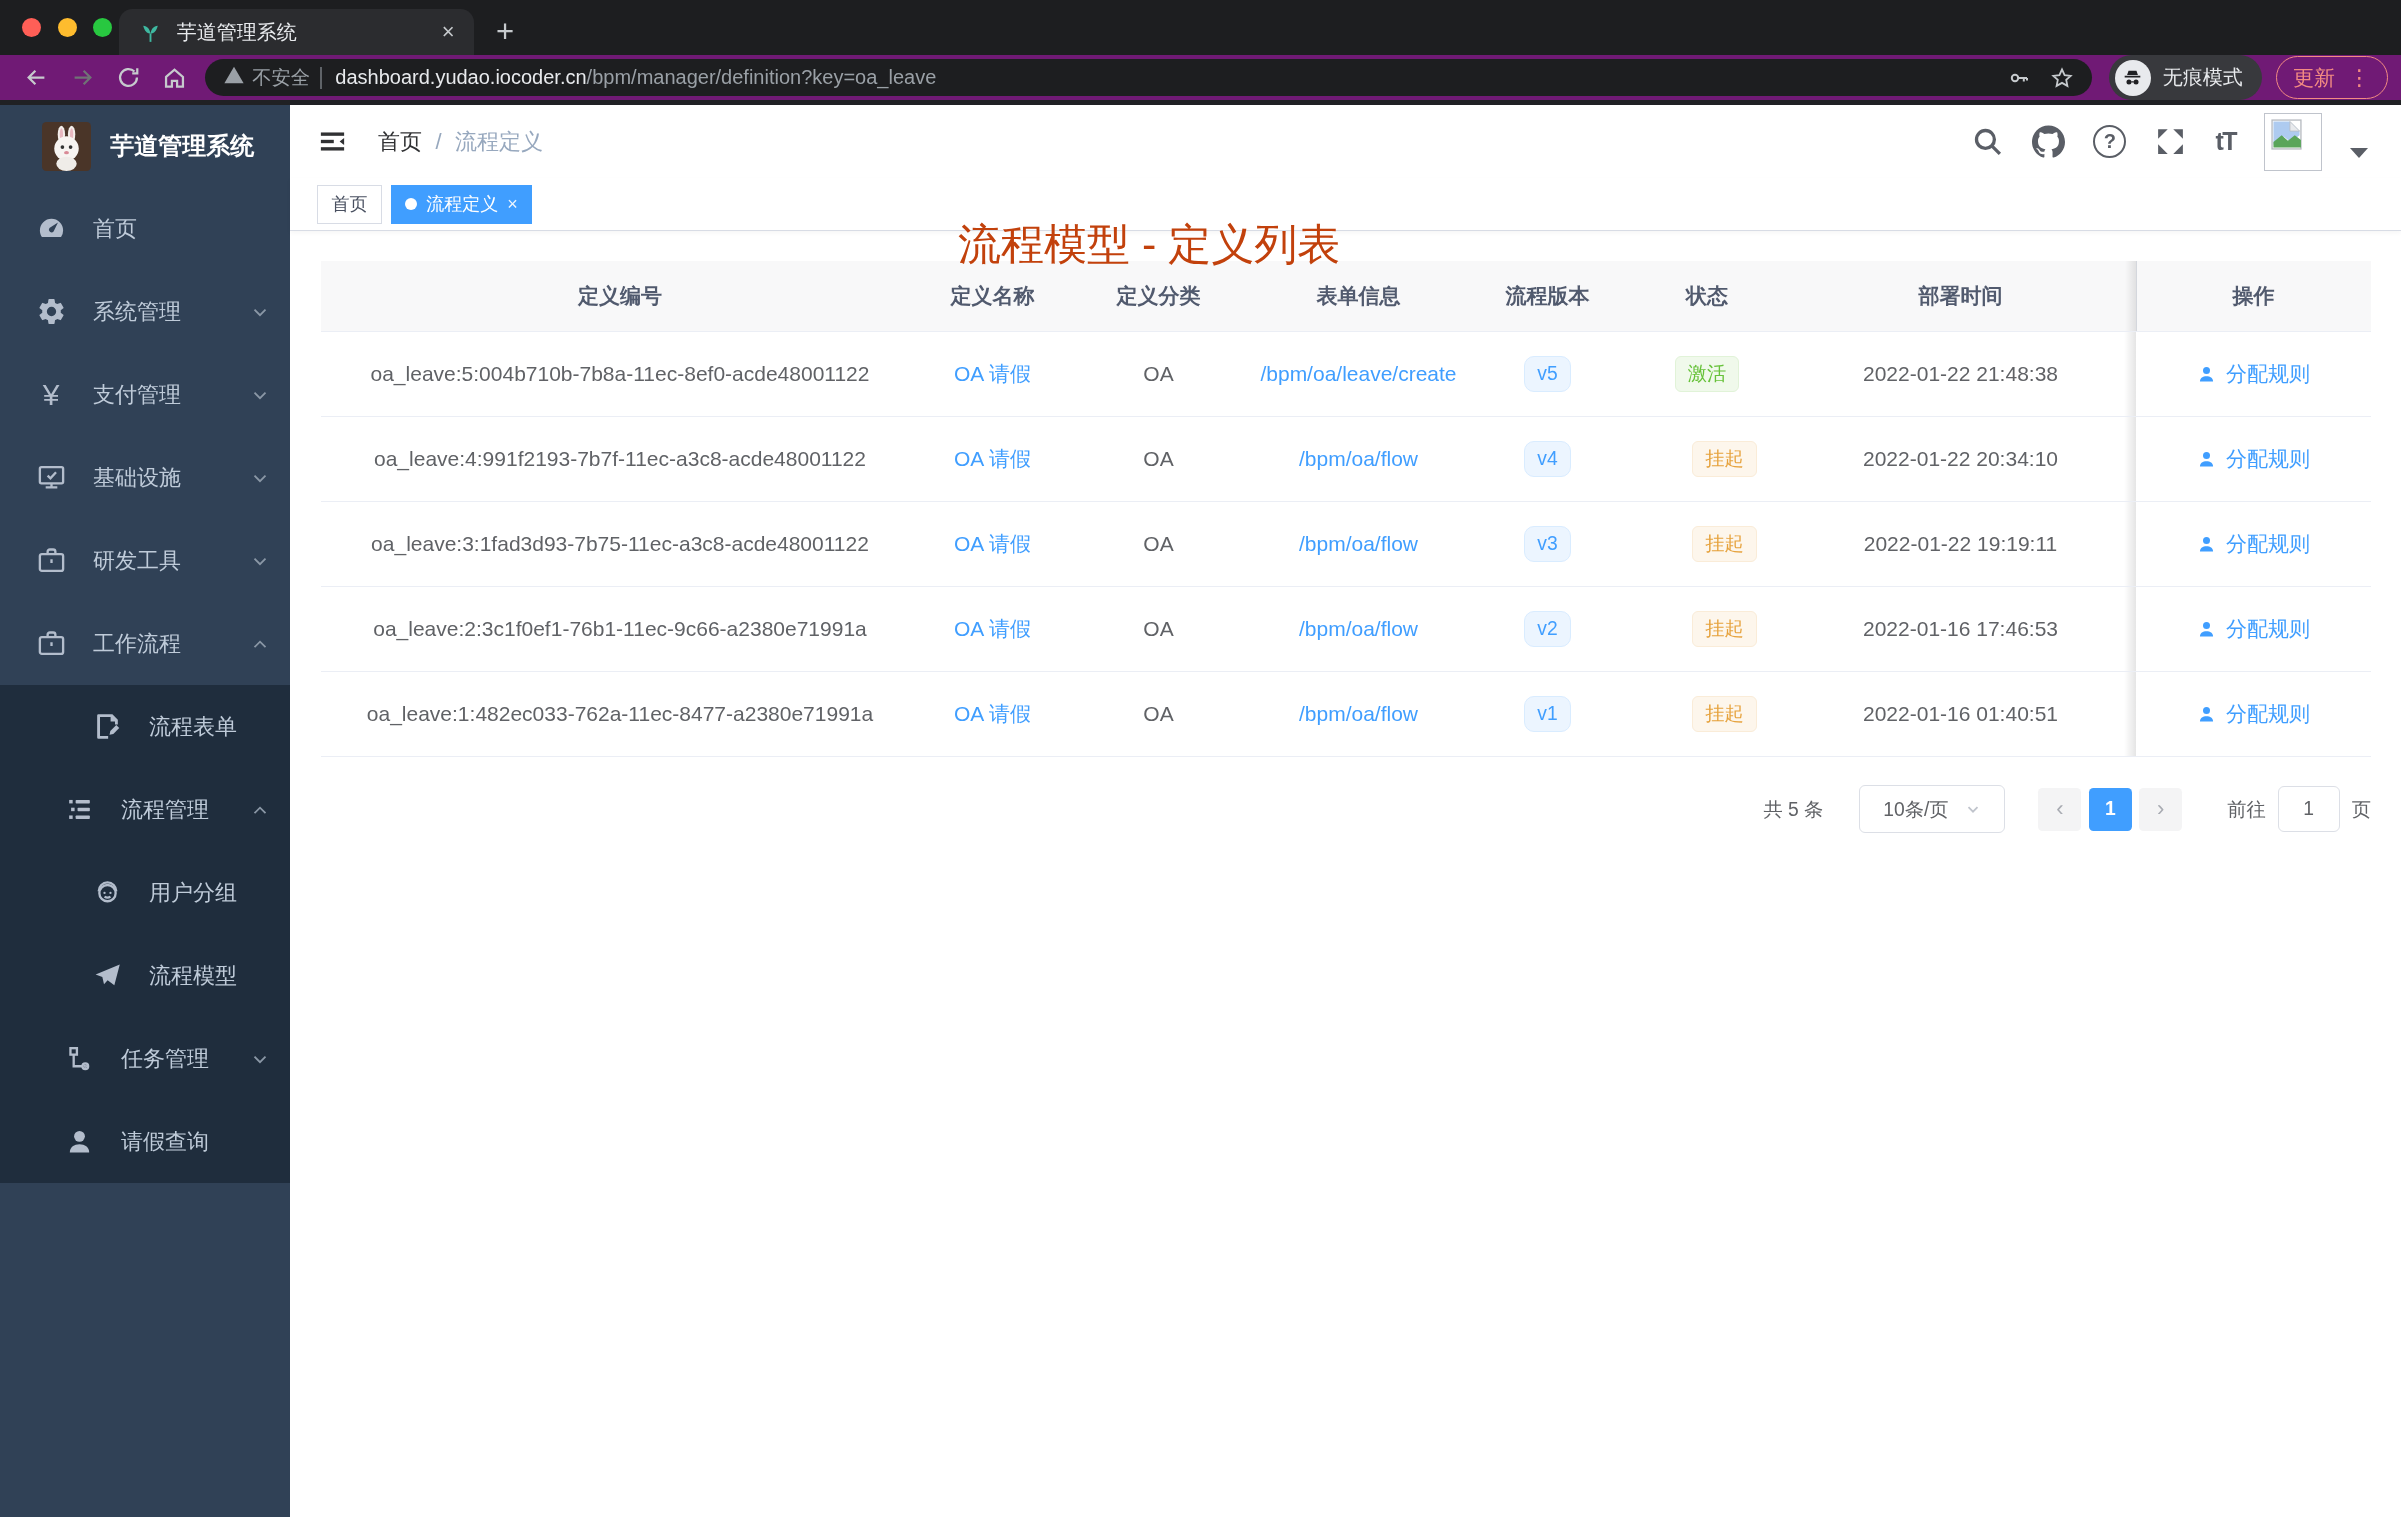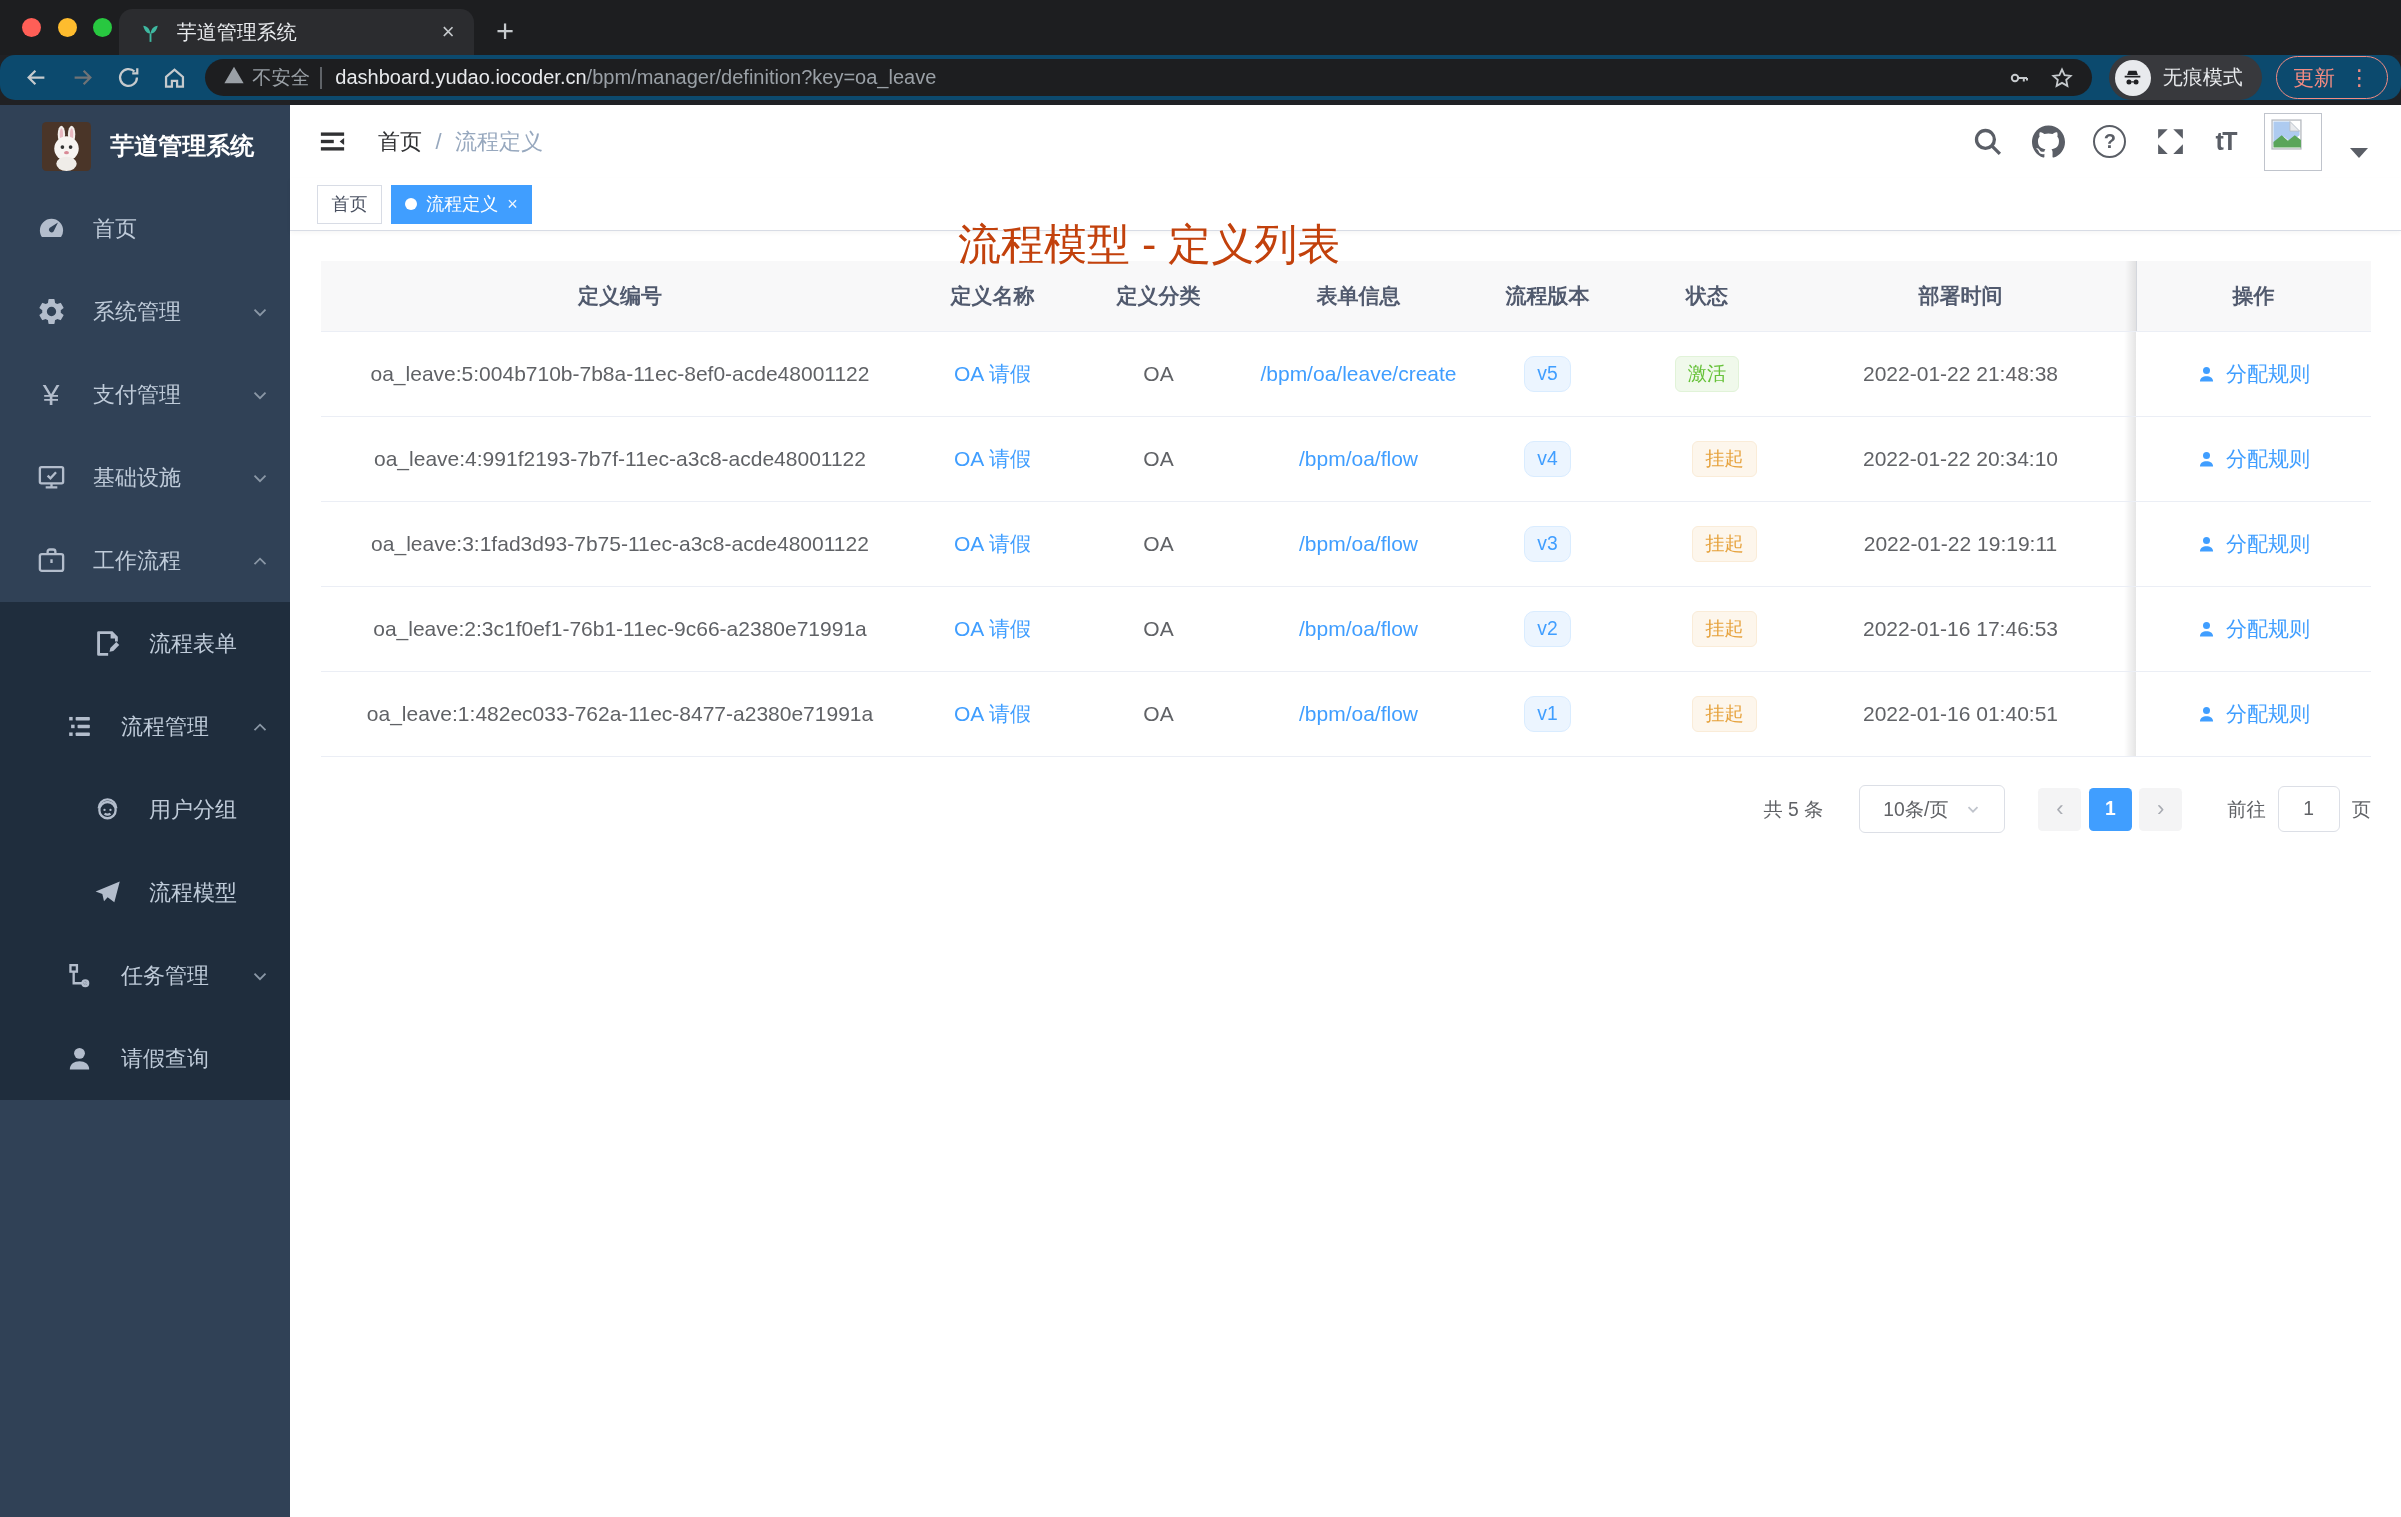--- a/index.html
+++ b/index.html
@@ -11,21 +11,21 @@
   .tabstrip { height:55px; background:#1d1e20; position:relative; }
   .traffic { position:absolute; left:22px; top:18px; display:flex; gap:16.3px; }
   .light { width:19.3px; height:19.3px; border-radius:50%; }
   .light.red{background:#ff5f57;} .light.yellow{background:#febc2e;} .light.green{background:#28c840;}
   .btab { position:absolute; left:119px; top:9px; width:355px; height:46px; background:#2b2c2f;
           border-radius:13.4px 13.4px 0 0; display:flex; align-items:center; padding:0 19.3px; color:#e8eaed; font-size:20px; }
   .btab .fav { width:25px; height:25px; margin-right:13.4px; flex-shrink:0; }
   .btab .ttl { flex:1; white-space:nowrap; overflow:hidden; }
   .btab .tclose { color:#c6cacd; font-size:22px; margin-left:12px; cursor:pointer; }
   .newtab { position:absolute; left:496px; top:16.3px; color:#c6cacd; font-size:31px; line-height:31px; }
-  .toolbar { height:45px; background:#0c4a6e; display:flex; align-items:center; padding:0 13.4px;border-radius:15px; }
+  .toolbar { height:45px; background:#701a75; display:flex; align-items:center; padding:0 13.4px; }
   .navbtn { width:46px; display:flex; justify-content:center; align-items:center; }
   .navbtn svg { width:27px; height:27px; }
   .omnibox { flex:1; height:37px; background:#1d1e20; border-radius:18.6px; display:flex; align-items:center;
              padding:0 18px; margin:0 7.4px; color:#9aa0a6; font-size:19.3px; }
   .omnibox .warn svg{ width:22px; height:22px; }
   .sec-label{ margin:0 10.4px 0 7.4px; }
   .url-div { width:1.5px; height:22px; background:#5f6368; margin-right:13.4px; }
   .host { color:#e8eaed; font-size:20px; }
   .path { color:#9aa0a6; font-size:20px; }
   .obx-sp { flex:1; }
@@ -278,20 +278,34 @@
             </svg>
           </span>
         </div>
         <div class="menu-item lvl0">
           <span class="mi-icon">
             <svg viewBox="0 0 24 24" fill="none" stroke="currentColor" stroke-width="1.8">
               <rect x="3" y="7" width="18" height="13" rx="1.5"></rect>
               <path d="M9 7V5.2A1.7 1.7 0 0 1 10.7 3.5h2.6A1.7 1.7 0 0 1 15 5.2V7M12 11v3"></path>
             </svg>
           </span>
+          <span>研发工具</span>
+          <span class="mi-chev">
+            <svg viewBox="0 0 24 24" fill="none" stroke="#8a97a6" stroke-width="2">
+              <path d="M6 9.5l6 6 6-6"></path>
+            </svg>
+          </span>
+        </div>
+        <div class="menu-item lvl0">
+          <span class="mi-icon">
+            <svg viewBox="0 0 24 24" fill="none" stroke="currentColor" stroke-width="1.8">
+              <rect x="3" y="7" width="18" height="13" rx="1.5"></rect>
+              <path d="M9 7V5.2A1.7 1.7 0 0 1 10.7 3.5h2.6A1.7 1.7 0 0 1 15 5.2V7M12 11v3"></path>
+            </svg>
+          </span>
           <span>工作流程</span>
           <span class="mi-chev">
             <svg viewBox="0 0 24 24" fill="none" stroke="#8a97a6" stroke-width="2">
               <path d="M6 15.5l6-6 6 6"></path>
             </svg>
           </span>
         </div>
         <div class="menu-item lvl2 in-sub">
           <span class="mi-icon">
             <svg viewBox="0 0 24 24" fill="currentColor">

